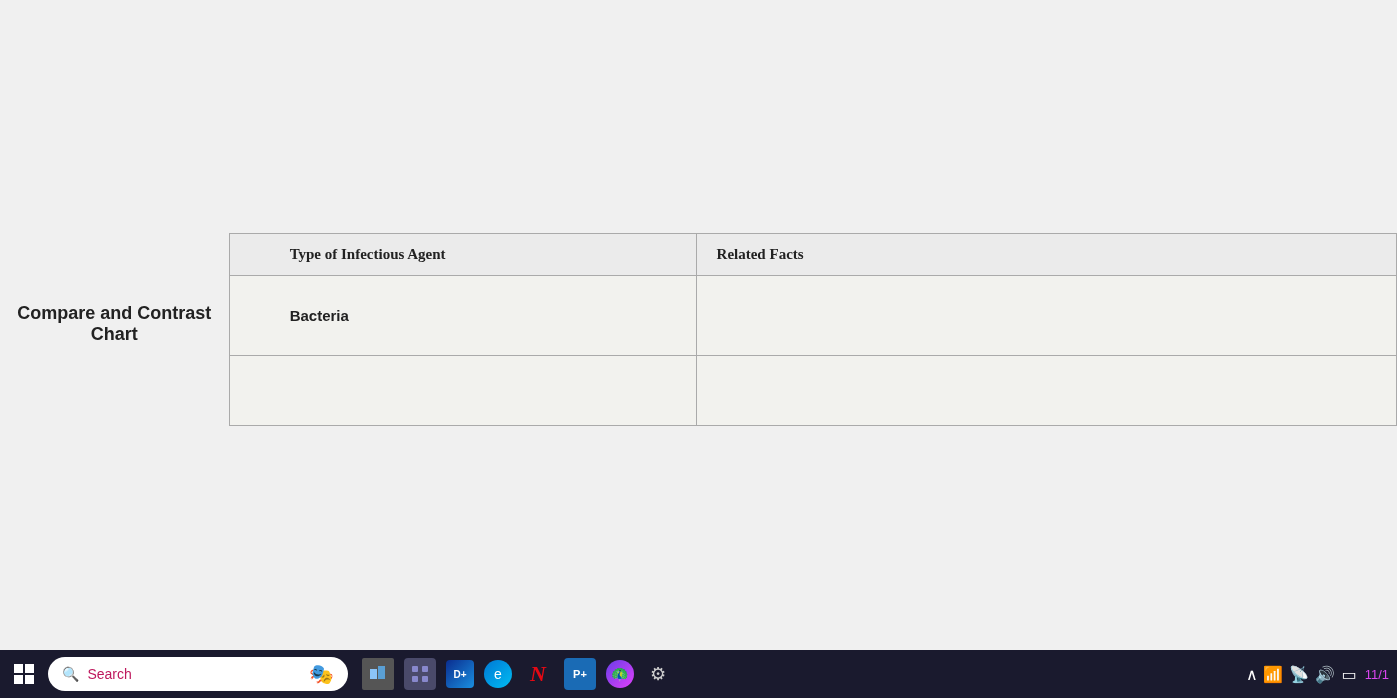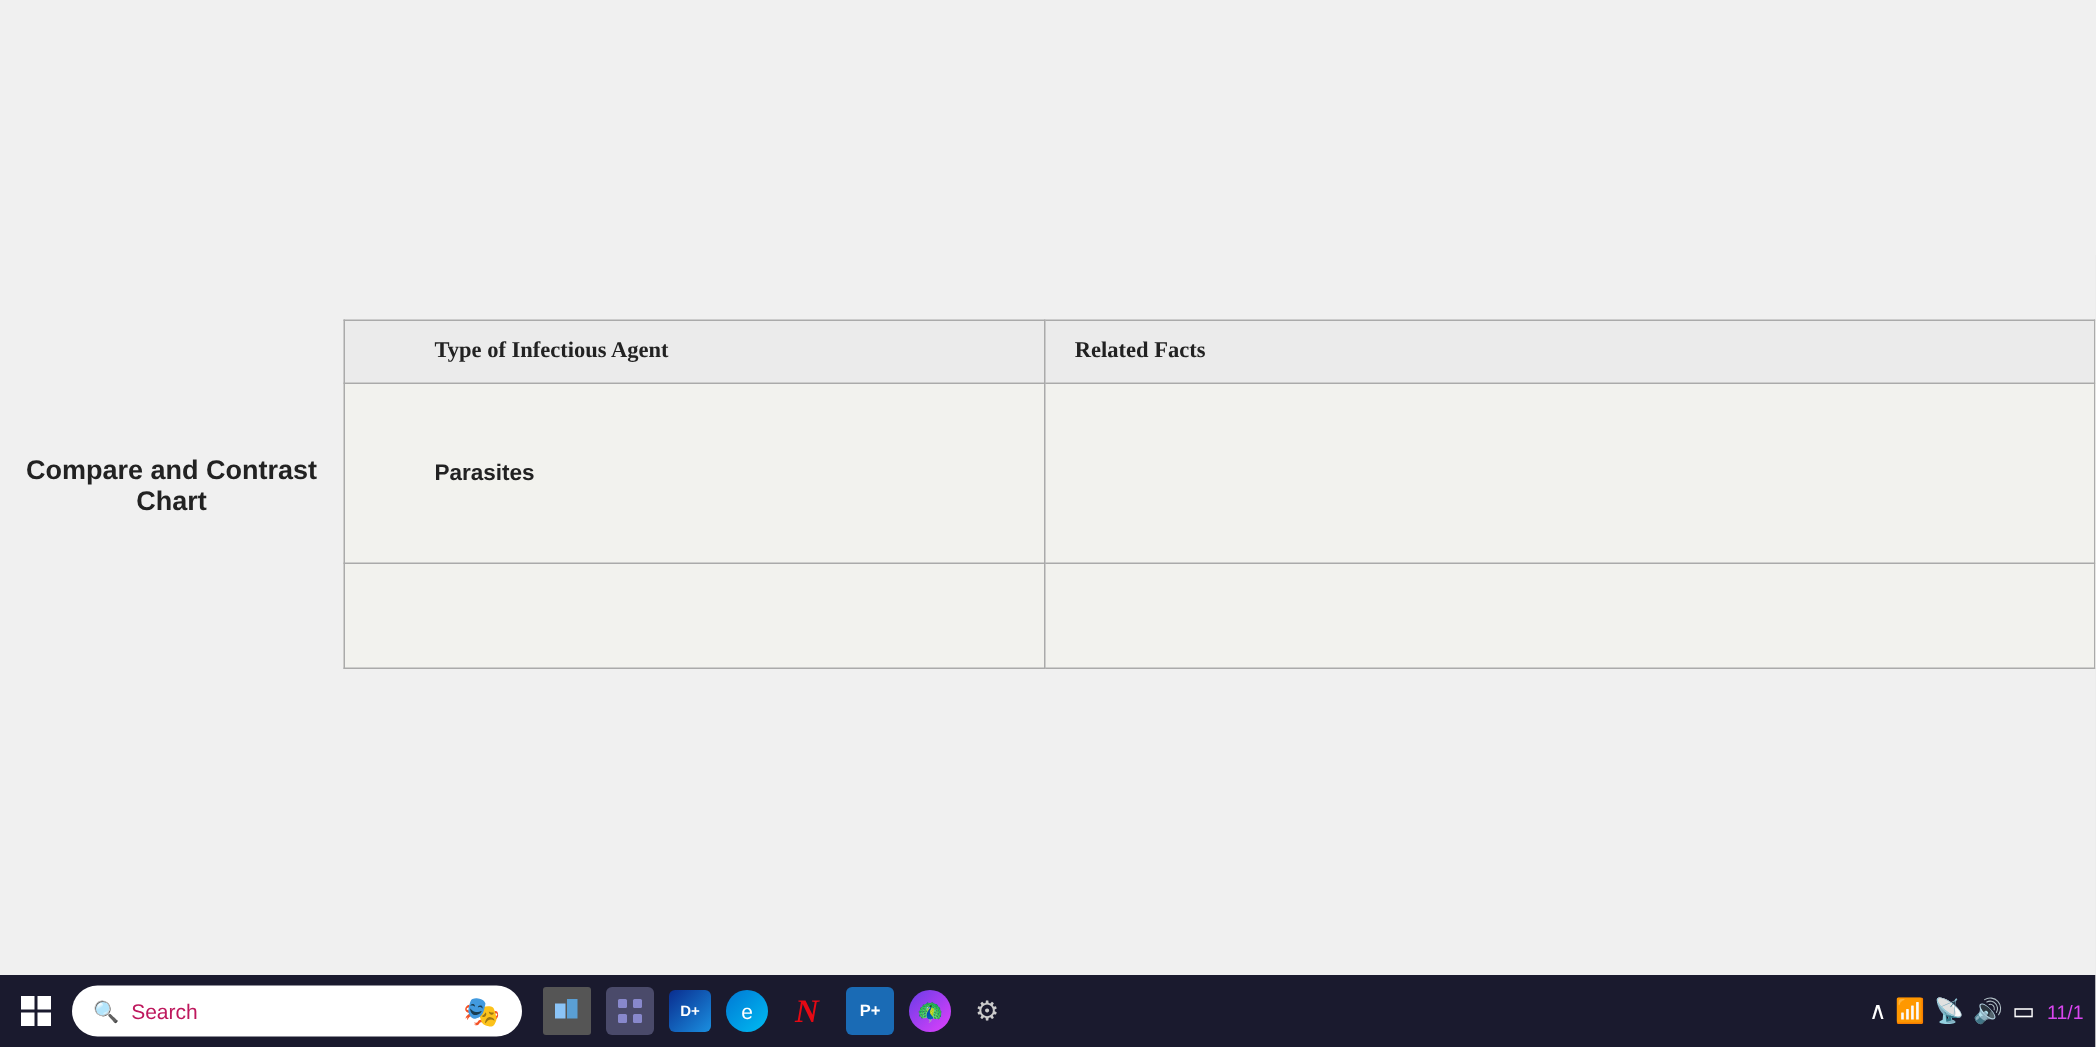--- a/index.html
+++ b/index.html
@@ -297,22 +297,22 @@
   <div class="chart-title">Compare and Contrast Chart</div>
 
   <table class="chart-table">
     <thead>
       <tr>
         <th class="col-left">Type of Infectious Agent</th>
         <th class="col-right">Related Facts</th>
       </tr>
     </thead>
     <tbody>
-      <tr class="row-parasites">
-        <td class="cell-left">Parasites</td>
+      <tr>
+        <td class="cell-left">Bacteria</td>
         <td class="cell-right"></td>
       </tr>
       <tr class="row-extra">
         <td class="cell-left"></td>
         <td class="cell-right"></td>
       </tr>
     </tbody>
   </table>
 
 </div>

